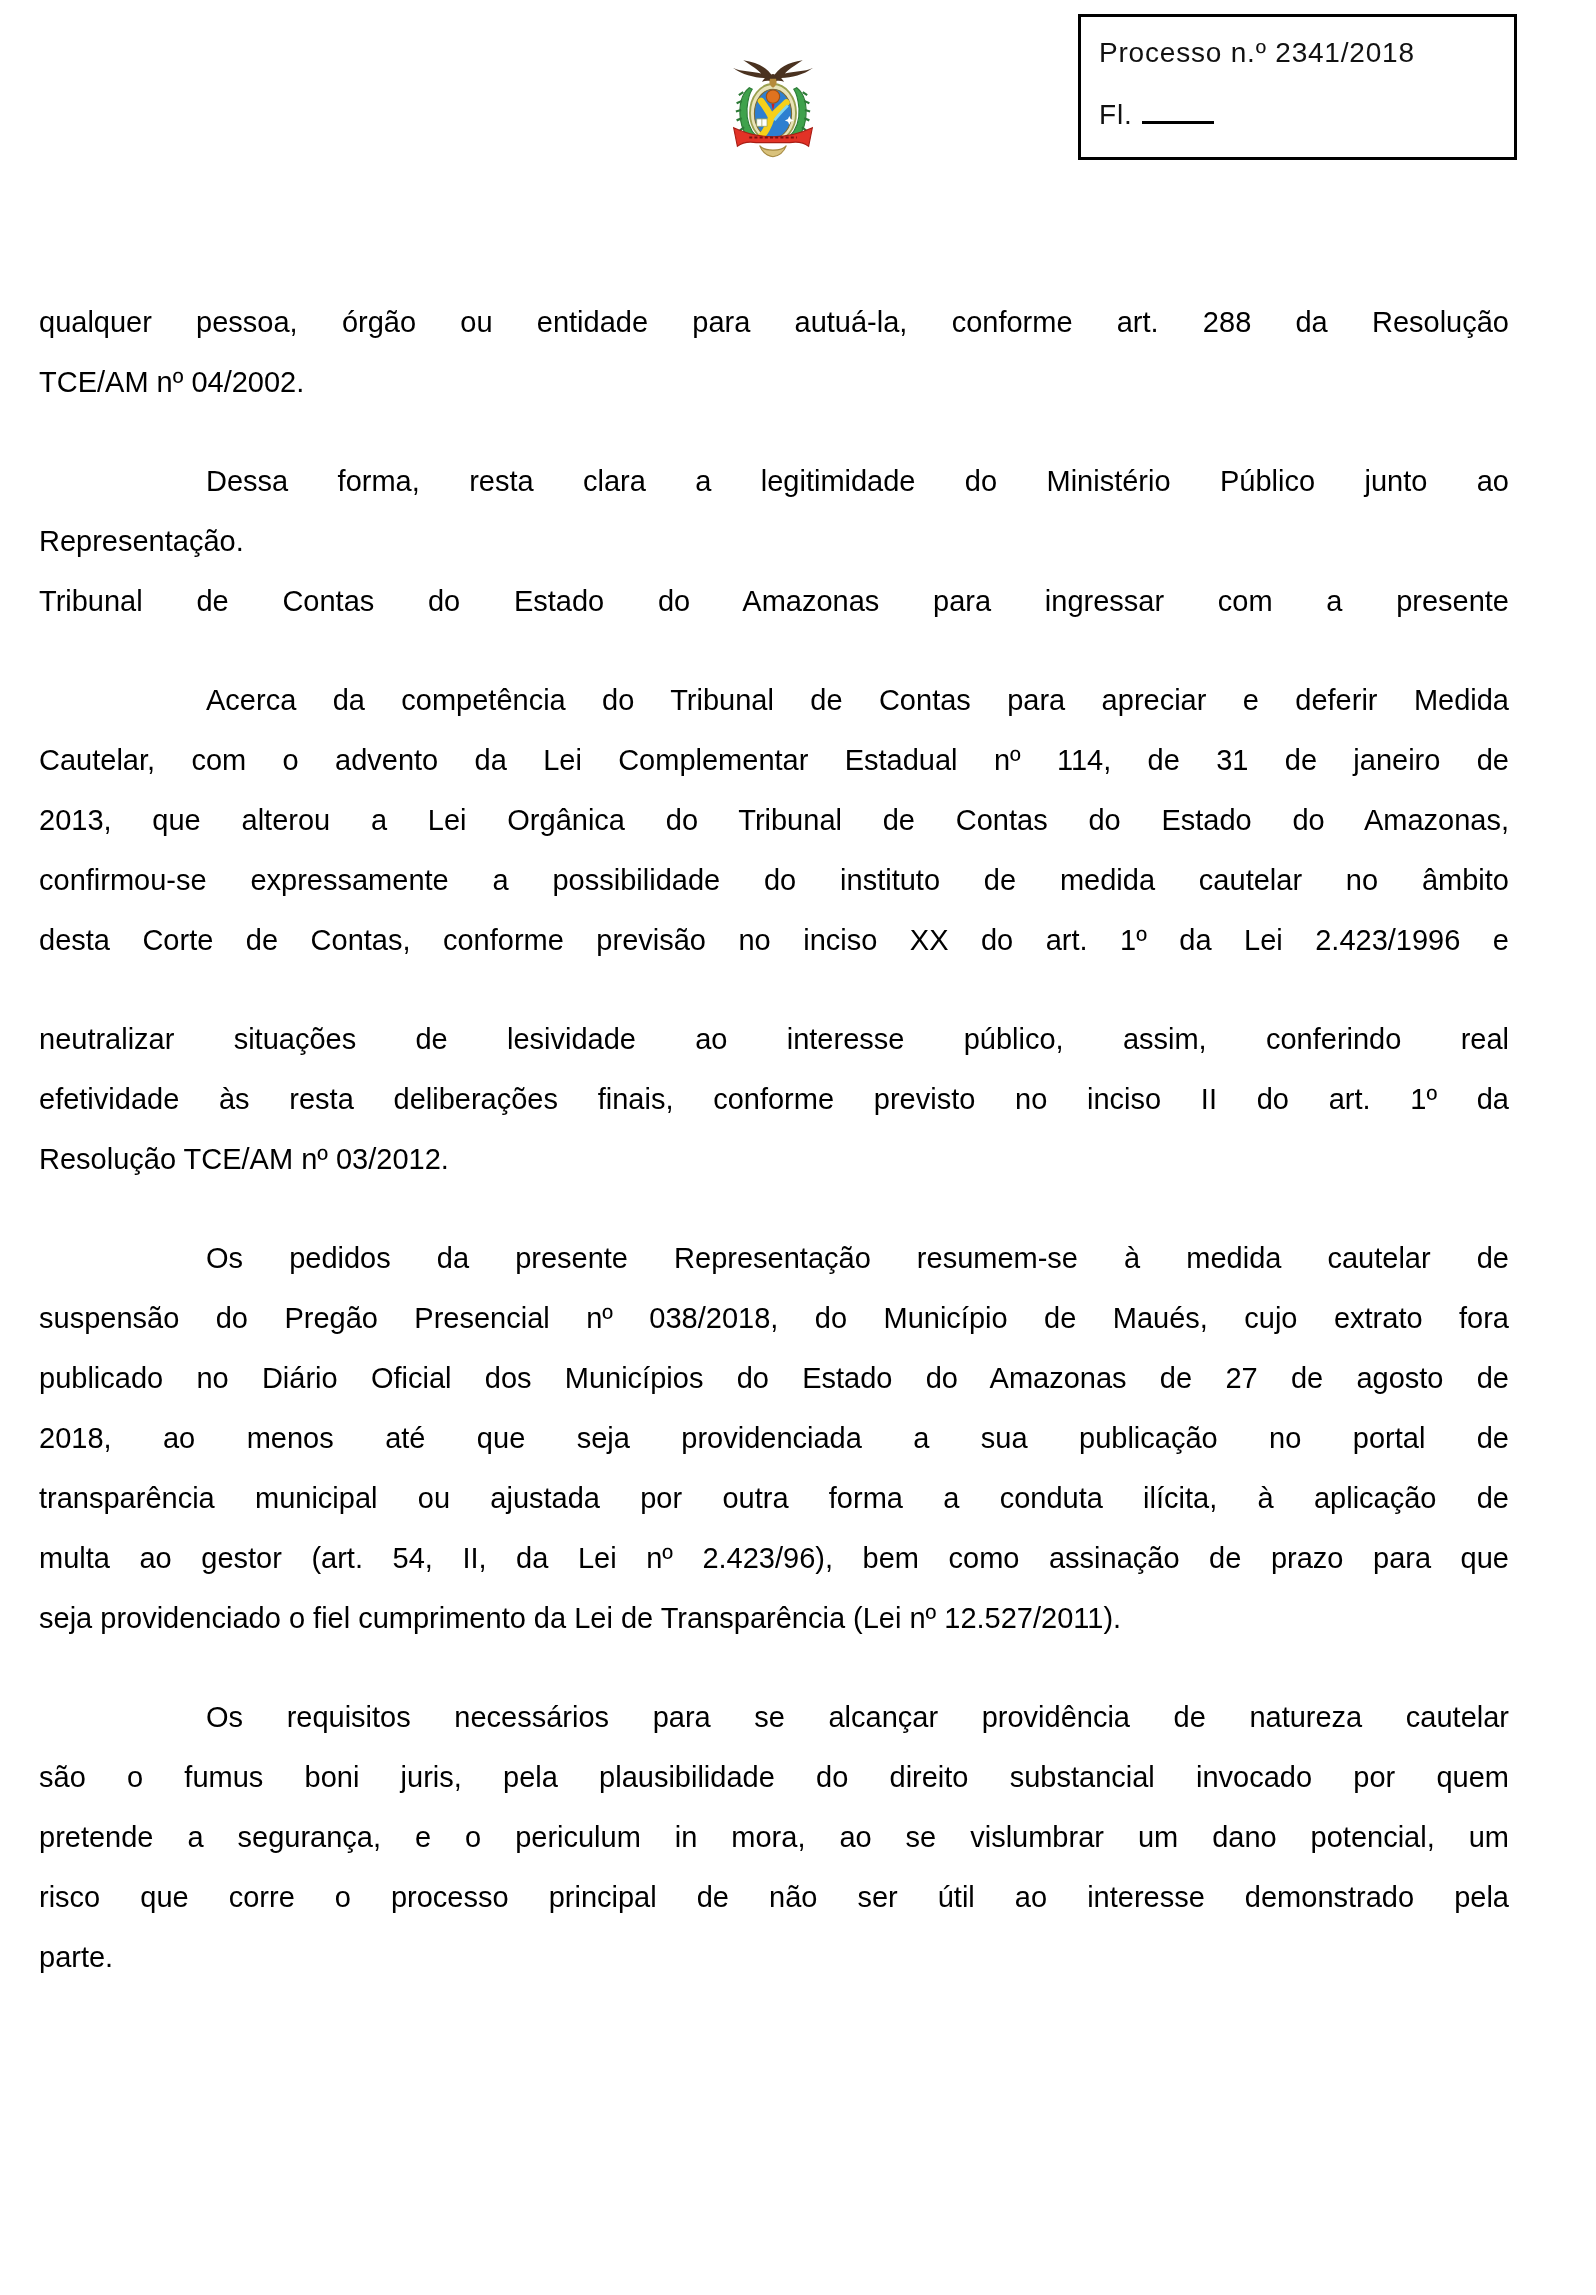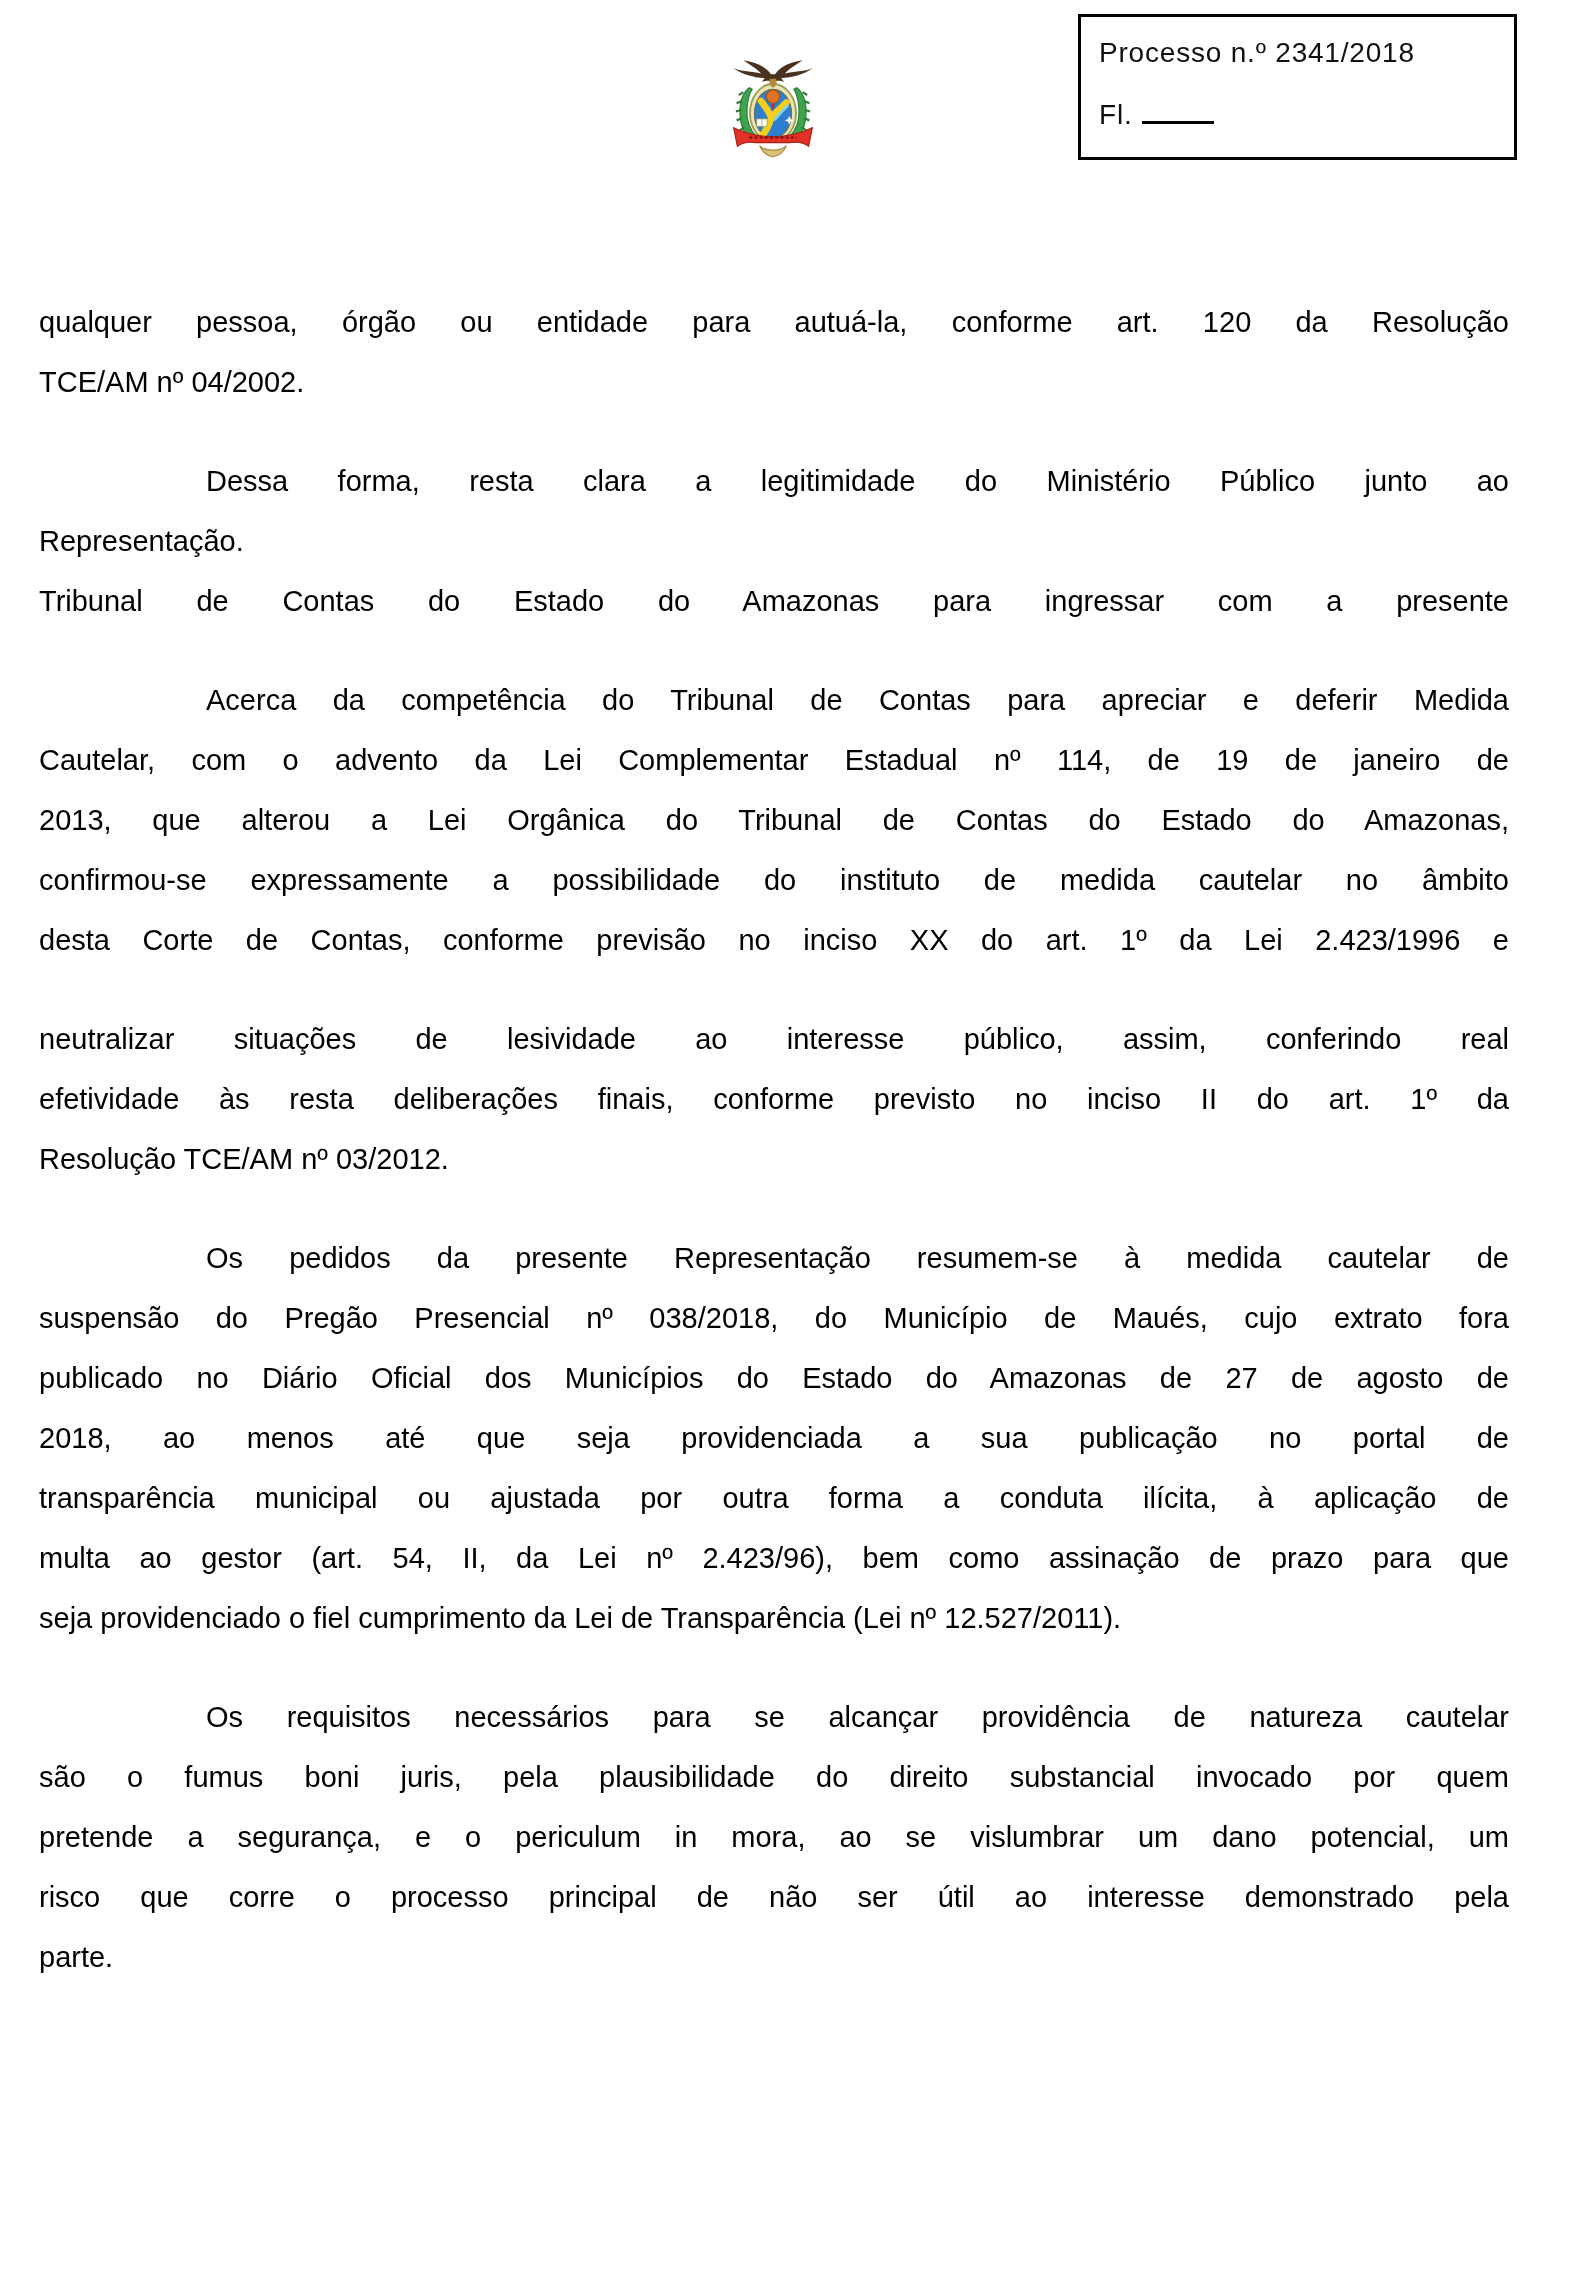--- a/index.html
+++ b/index.html
@@ -131,31 +131,31 @@
     <g>
       <path d="M66,24 C59,11 46,4 26,1 C38,9 45,13 50,19 C38,15 24,17 12,11 C25,21 41,24 55,25 L51,30 C57,28 62,28 66,31 C70,28 75,28 81,30 L77,25 C91,24 107,21 120,11 C108,17 94,15 82,19 C87,13 94,9 106,1 C86,4 73,11 66,24 Z" fill="#4a3220"></path>
       <circle cx="66" cy="23" r="3.5" fill="#4a3220"></circle>
       <path d="M62,26 C60,32 62,36 66,38 C70,36 72,32 70,26 Z" fill="#b58a3a"></path>
     </g>
   </svg>
 
 
   <div class="doc-body" id="doc-body">
       <div class="para">
-        <div class="line first">qualquer pessoa, órgão ou entidade para autuá-la, conforme art. 120 da Resolução</div>
+        <div class="line first">qualquer pessoa, órgão ou entidade para autuá-la, conforme art. 288 da Resolução</div>
         <div class="line last">TCE/AM nº 04/2002.</div>
       </div>
       <div class="para indent">
         <div class="line first">Dessa forma, resta clara a legitimidade do Ministério Público junto ao</div>
         <div class="line last">Representação.</div>
         <div class="line">Tribunal de Contas do Estado do Amazonas para ingressar com a presente</div>
       </div>
       <div class="para indent">
         <div class="line first">Acerca da competência do Tribunal de Contas para apreciar e deferir Medida</div>
-        <div class="line">Cautelar, com o advento da Lei Complementar Estadual nº 114, de 19 de janeiro de</div>
+        <div class="line">Cautelar, com o advento da Lei Complementar Estadual nº 114, de 31 de janeiro de</div>
         <div class="line">2013, que alterou a Lei Orgânica do Tribunal de Contas do Estado do Amazonas,</div>
         <div class="line">confirmou-se expressamente a possibilidade do instituto de medida cautelar no âmbito</div>
         <div class="line">desta Corte de Contas, conforme previsão no inciso XX do art. 1º da Lei 2.423/1996 e</div>
       </div>
       <div class="para indent">
         <div class="line">neutralizar situações de lesividade ao interesse público, assim, conferindo real</div>
         <div class="line">efetividade às resta deliberações finais, conforme previsto no inciso II do art. 1º da</div>
         <div class="line last">Resolução TCE/AM nº 03/2012.</div>
       </div>
       <div class="para indent">

